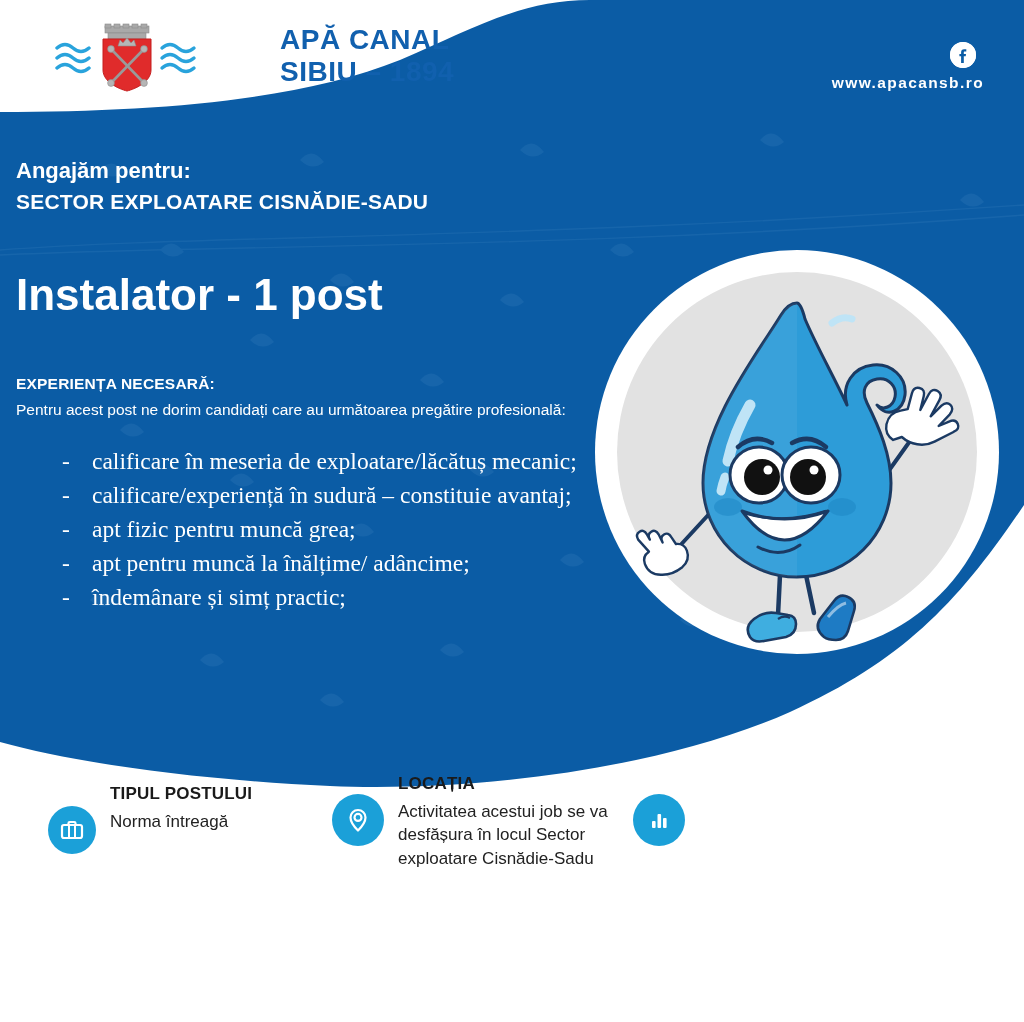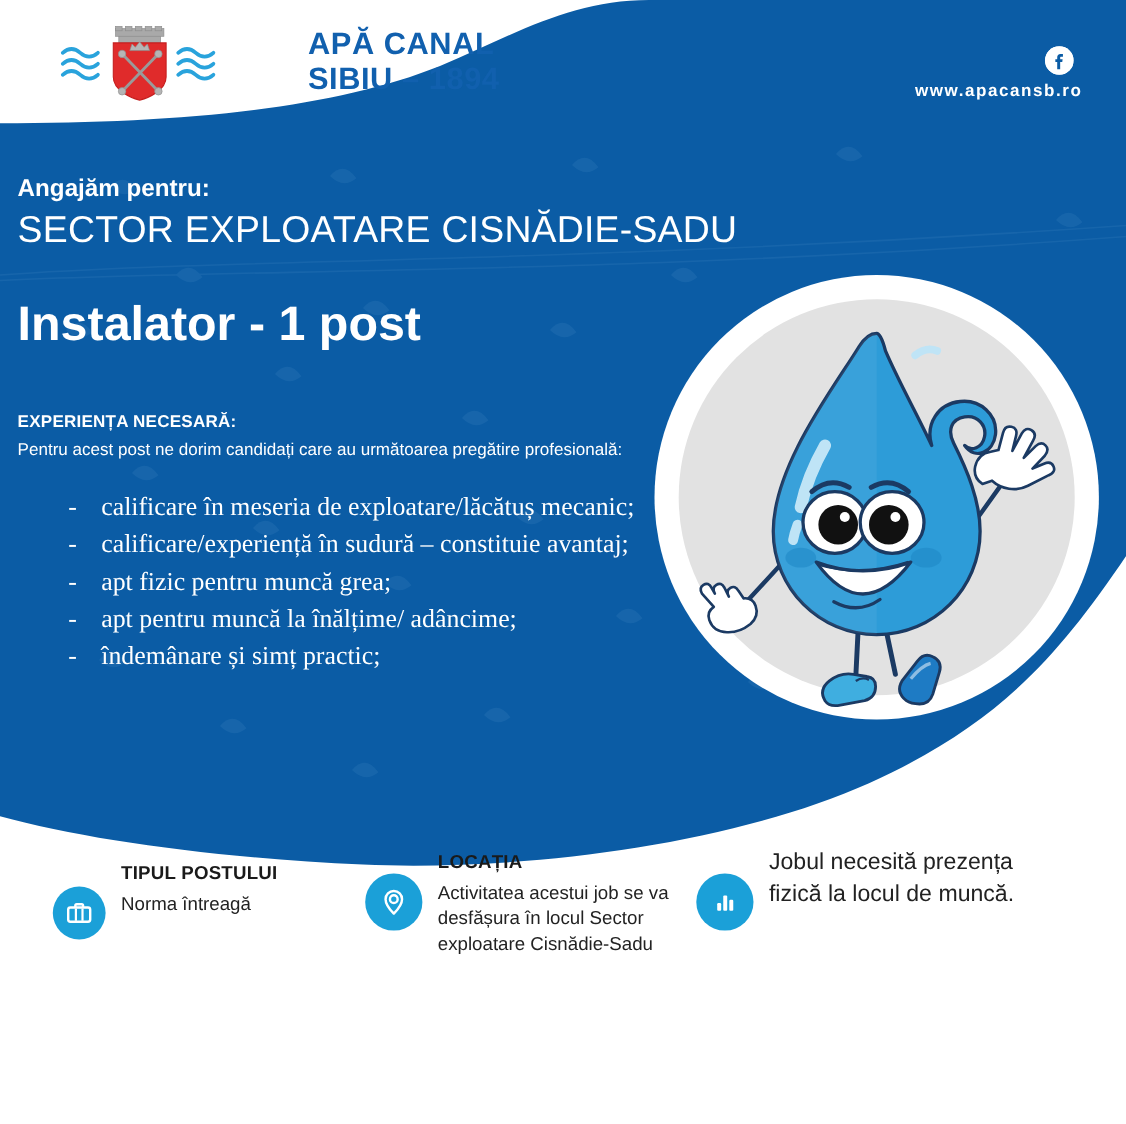--- a/index.html
+++ b/index.html
@@ -24,21 +24,21 @@
   .logo-l2{font-size:28px;font-weight:bold;color:#1160AE;letter-spacing:.5px;margin-top:4px;}
 
   .fb-icon{position:absolute;left:950px;top:42px;width:26px;height:26px;border-radius:50%;
            background:#ffffff;display:flex;align-items:center;justify-content:center;}
   .fb-icon svg{display:block;}
   .site-url{position:absolute;right:40px;top:74px;color:#ffffff;font-size:15.5px;
             font-weight:bold;letter-spacing:1.4px;}
 
   
   .kicker{position:absolute;left:16px;top:158px;color:#fff;font-size:22px;font-weight:bold;z-index:6;}
-  .sector{position:absolute;left:16px;top:190px;color:#fff;font-size:34px;font-weight:normal;z-index:6;letter-spacing:.2px;}
+  .sector{position:absolute;left:16px;top:190px;color:#fff;font-size:21px;font-weight:bold;z-index:6;letter-spacing:.2px;}
   .jobtitle{position:absolute;left:16px;top:270px;color:#fff;font-size:44px;font-weight:bold;z-index:6;}
 
   .exp-head{position:absolute;left:16px;top:375px;color:#fff;font-size:15.5px;font-weight:bold;z-index:6;letter-spacing:.2px;}
   .exp-sub{position:absolute;left:16px;top:400px;width:570px;color:#fff;font-size:15.5px;line-height:1.33;z-index:6;}
 
   .req-list{position:absolute;left:62px;top:446px;width:540px;z-index:6;margin:0;padding:0;list-style:none;
             font-family:"Liberation Serif", serif;}
   .req-list li{display:flex;color:#fff;font-size:23.5px;line-height:1.36;margin-bottom:2px;}
   .req-dash{width:30px;flex:0 0 30px;}
   .req-txt{flex:1 1 auto;}
@@ -304,19 +304,18 @@
 
     <div class="col col3">
       <div class="circ circ-l">
         <svg width="26" height="26" viewBox="0 0 26 26">
           <rect x="6" y="14" width="3.6" height="7" fill="#fff" rx="1"></rect>
           <rect x="11.5" y="7" width="3.6" height="14" fill="#fff" rx="1"></rect>
           <rect x="17" y="11" width="3.6" height="10" fill="#fff" rx="1"></rect>
         </svg>
       </div>
       <div class="col-body">
-        <div class="col-text big">Jobul necesită prezența fizică la locul de muncă.</div>
       </div>
     </div>
   </div>
 
 
 </div>
 
 </body></html>

